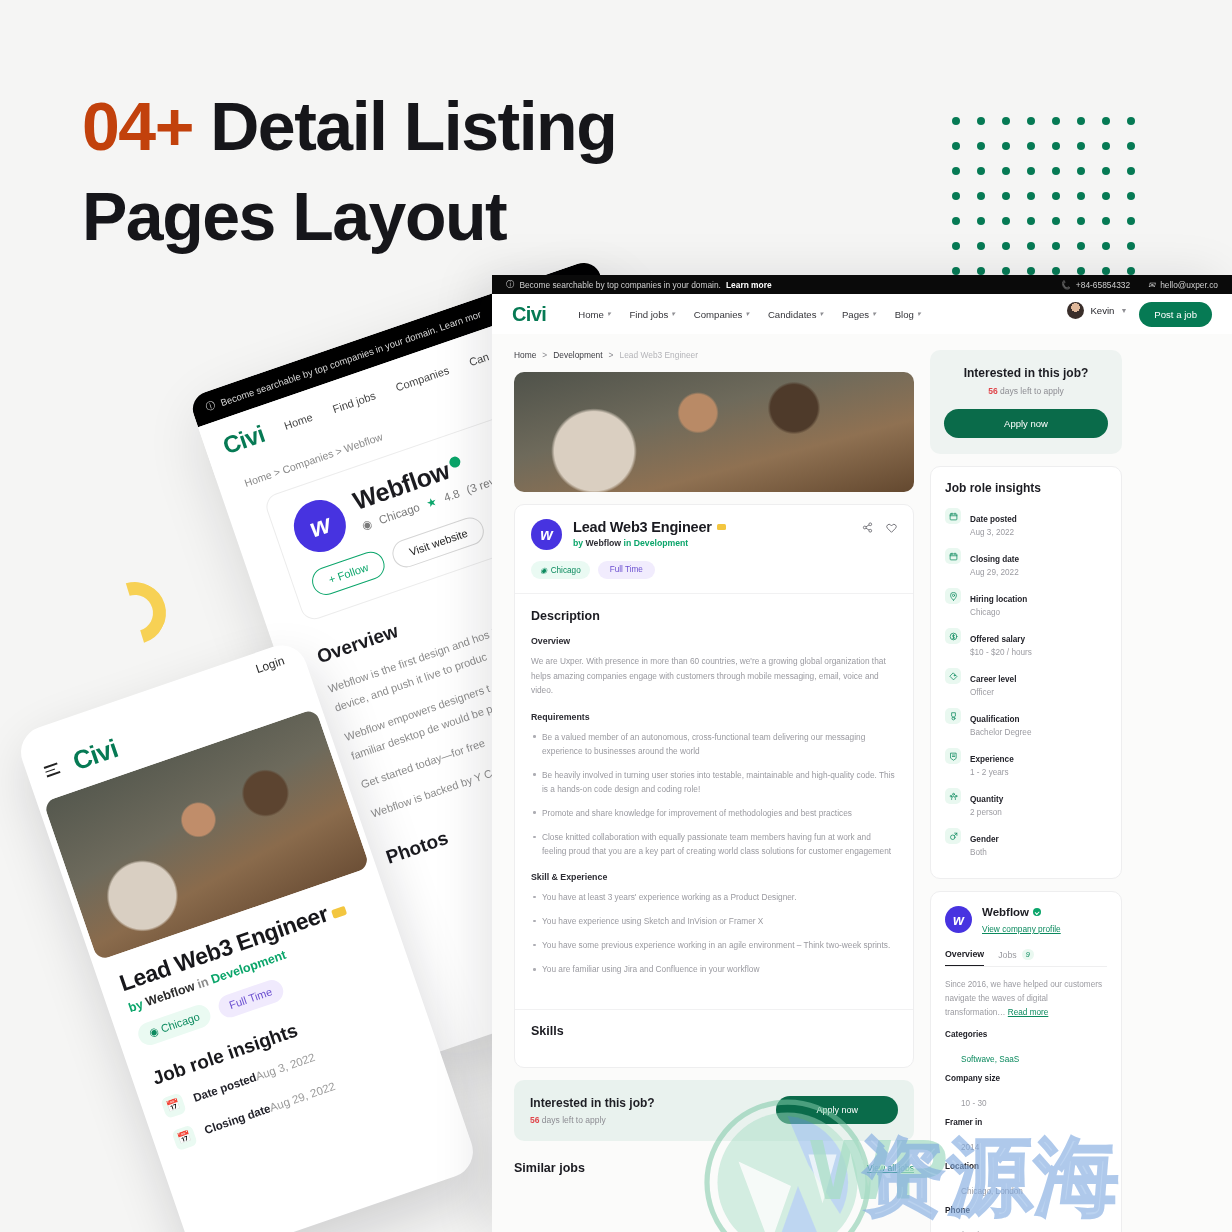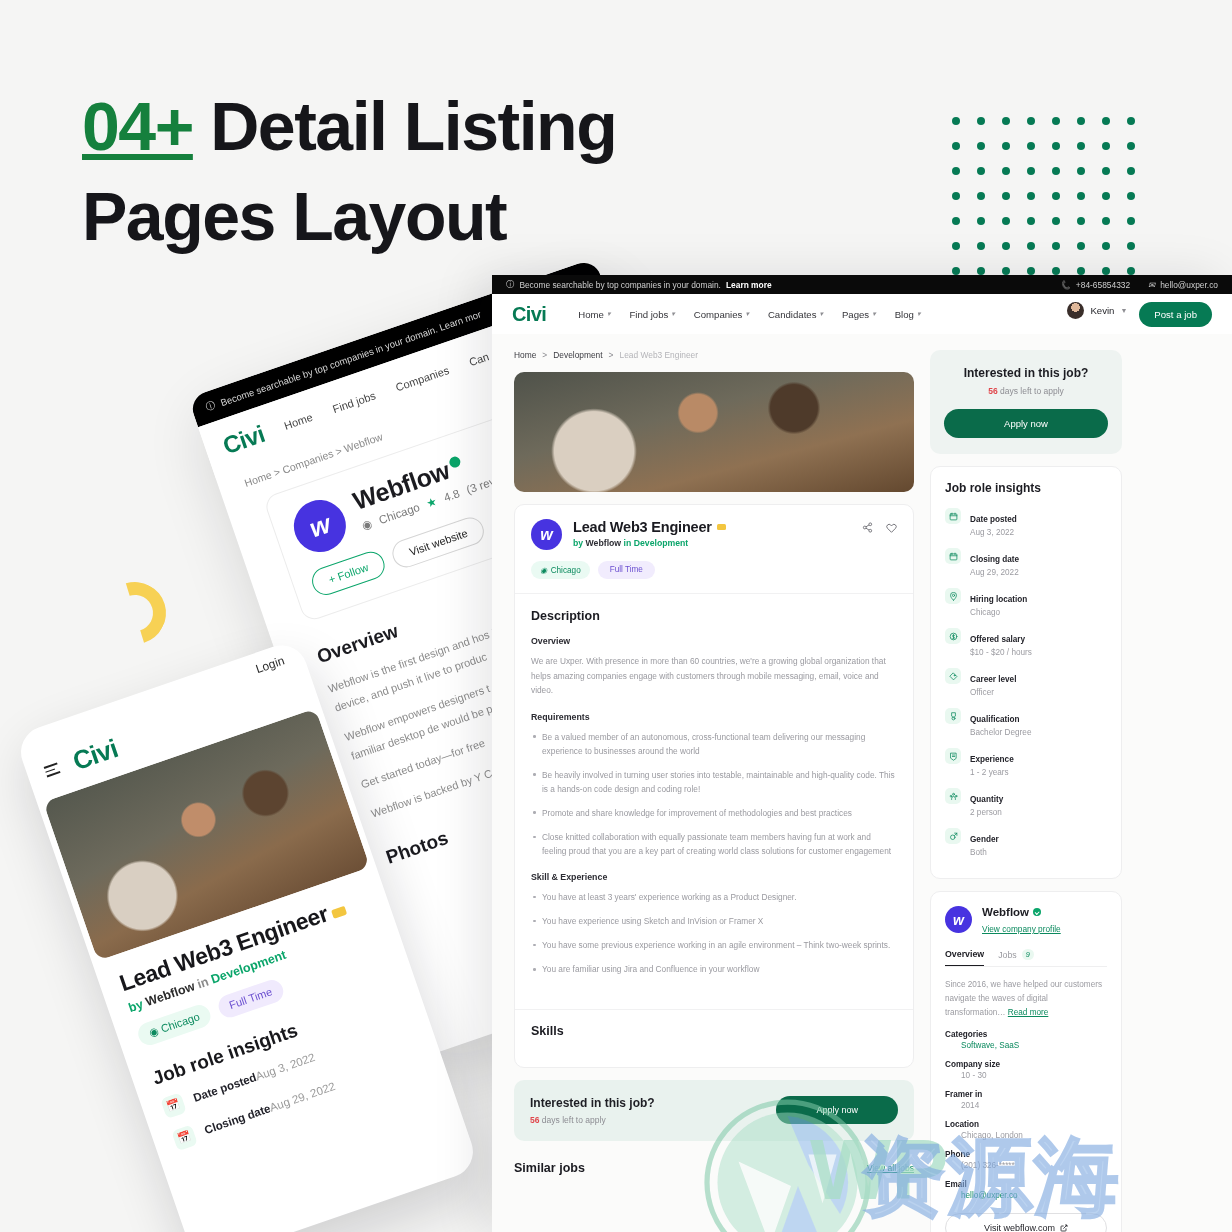--- a/index.html
+++ b/index.html
@@ -14,21 +14,21 @@
   .hero-title {
     position: absolute;
     left: 82px; top: 82px;
     font-size: 68px;
     line-height: 1.32;
     font-weight: 700;
     letter-spacing: -1.5px;
     color: #16161a;
     white-space: pre-line;
   }
-  .hero-count { color: #15803d; text-decoration: underline; }
+  .hero-count { color: #c2410c; }
 
   
   .dot-grid {
     position: absolute;
     left: 952px; top: 117px;
     display: grid;
     grid-template-columns: repeat(8, 25px);
     grid-auto-rows: 25px;
   }
   .dot-grid i {
@@ -262,21 +262,21 @@
   .verif:after{content:""; position:absolute; left:2px; top:3px; width:3px; height:1.6px; border-left:1.2px solid #fff; border-bottom:1.2px solid #fff; transform:rotate(-45deg);}
   .comp-link { font-size:8.3px; color:#0b8a5e; margin-top:19px;text-decoration:underline; }
   .comp-tabs { display:flex; gap:14px; margin:13px 0 0; border-bottom:1px solid #efeff0; }
   .ctab { font-size:8.8px; color:#9b9ba1; padding-bottom:6px; display:flex; gap:5px; align-items:center;}
   .ctab.active { color:#1c1c22; font-weight:600; border-bottom:1.6px solid #1c1c22; }
   .ctab .cnt { background:#e9f8f0; color:#0b8a5e; font-size:7.4px; padding:1px 4px; border-radius:6px; }
   .comp-desc { font-size:8.2px; color:#9b9ba1; line-height:1.7; margin-top:11px; }
   .comp-desc a { color:#0b8a5e; }
   .fld { margin-top:10px; }
   .fld .k { font-size:8.2px; font-weight:700; color:#23232a; }
-  .fld .v { font-size:8.2px; color:#9b9ba1; margin-top:2px;padding-left:16px; }
+  .fld .v { font-size:8.2px; color:#9b9ba1; margin-top:16px;padding-left:16px; }
   .fld .v.green { color:#0b8a5e; }
   .visit-btn { border:1px solid #e0e0e2; border-radius:16px; text-align:center;
                font-size:9px; color:#1c1c22; padding:9px 0; margin-top:13px;
                display:flex; align-items:center; justify-content:center; gap:5px;}
 
   
   .wm-wp {
     position:absolute; left:700px; top:1095px; width:175px; height:175px;
     opacity:.55; pointer-events:none;
   }

